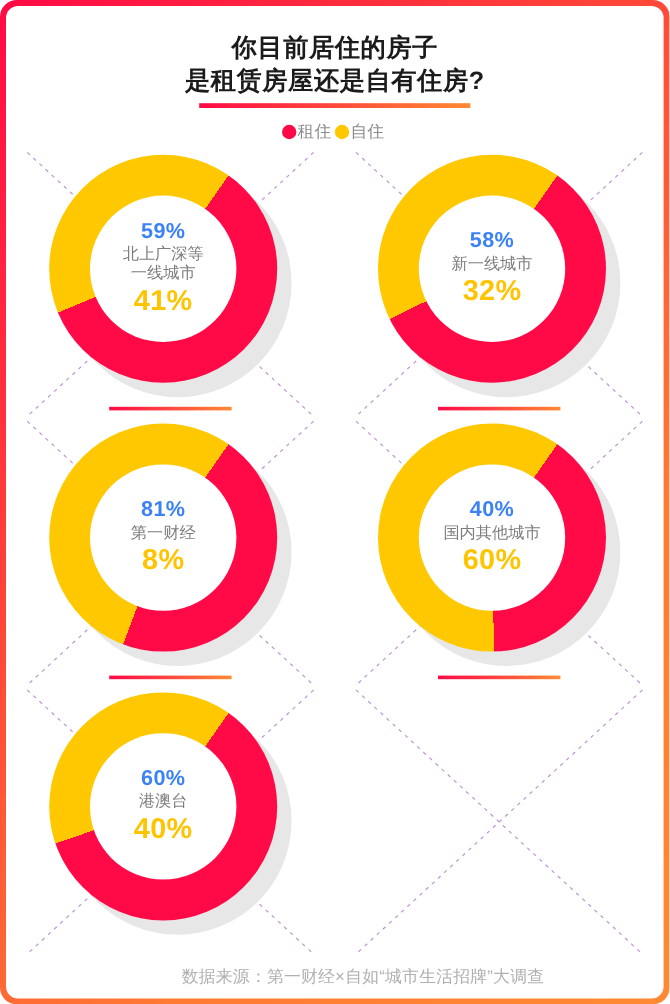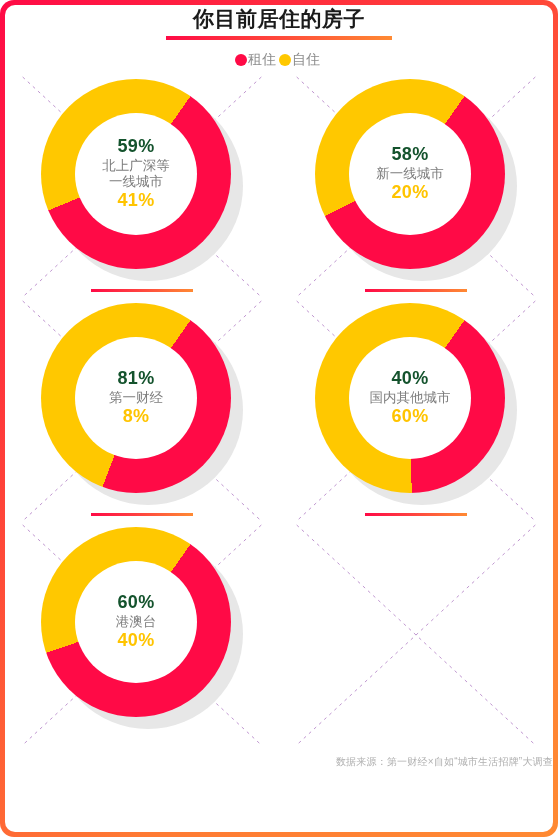--- a/index.html
+++ b/index.html
@@ -24,21 +24,21 @@
   #canvas {
     position: relative;
     width: 100%;
     height: 100%;
     background: #ffffff;
     border-radius: 10px;
     overflow: hidden;
   }
 
   
-  #header { position: relative; text-align: center; }
+  #header { position: relative; padding-top: 22px; text-align: center; }
   .title-line {
     font-size: 21px;
     font-weight: bold;
     color: #1b1b1b;
     line-height: 1.30;
     letter-spacing: 0.5px;
   }
   #title-underline {
     width: 226px;
     height: 4px;
@@ -124,25 +124,25 @@
     display: flex;
     flex-direction: column;
     align-items: center;
     justify-content: center;
     text-align: center;
     line-height: 1.22;
   }
   .pct-rent {
     font-size: 18px;
     font-weight: bold;
-    color: #14532d;
+    color: #3b82f6;
     letter-spacing: 0.3px;
   }
   .pct-own {
-    font-size: 18px;
+    font-size: 24px;
     font-weight: bold;
     color: #FFC400;
     letter-spacing: 0.3px;
   }
   .region-label {
     font-size: 13.5px;
     color: #7d7d7d;
     line-height: 1.18;
     white-space: pre-line;
   }
@@ -151,36 +151,37 @@
   .cell-divider {
     width: 102px;
     height: 3px;
     margin-top: 8px;
     background: linear-gradient(90deg, #FF0A46 0%, #FF4040 45%, #FF8A33 100%);
   }
   .cell.no-divider .cell-divider { visibility: hidden; }
 
   
   #footer {
-    text-align: right;
-    font-size: 10px;
+    text-align: center;
+    font-size: 14px;
     color: #b0b0b0;
     margin-top: 8px;
     letter-spacing: 0.2px;
     padding-left: 47px;
   }
 </style>
 </head>
 <body>
 
 <div id="frame">
   <div id="canvas">
 
     <div id="header">
       <div class="title-line">你目前居住的房子</div>
+      <div class="title-line">是租赁房屋还是自有住房?</div>
       <div id="title-underline"></div>
     </div>
 
     <div id="legend">
       <div class="legend-item">
         <span class="legend-dot rent"></span>
         <span class="legend-label">租住</span>
       </div>
       <div class="legend-item">
         <span class="legend-dot own"></span>
@@ -214,21 +215,21 @@
               <line x1="18" y1="2" x2="261" y2="222" stroke="#8B3FA8" stroke-width="1" stroke-dasharray="3 4" opacity="0.55"></line>
               <line x1="261" y1="2" x2="18" y2="222" stroke="#8B3FA8" stroke-width="1" stroke-dasharray="3 4" opacity="0.55"></line>
             </svg>
           </div>
           <div class="donut-wrap">
             <div class="donut-shadow"></div>
             <div class="donut-ring" style="background: conic-gradient(from 35deg, rgb(255, 10, 70) 0deg, rgb(255, 10, 70) 208.8deg, rgb(255, 200, 0) 208.8deg, rgb(255, 200, 0) 360deg);"></div>
             <div class="donut-hole">
               <div class="pct-rent">58%</div>
               <div class="region-label">新一线城市</div>
-              <div class="pct-own">20%</div>
+              <div class="pct-own">32%</div>
             </div>
           </div>
           <div class="cell-divider"></div>
         </div>
         <div class="cell">
           <div class="xlines">
             <svg viewBox="0 0 279 224" preserveAspectRatio="none">
               <line x1="18" y1="2" x2="261" y2="222" stroke="#8B3FA8" stroke-width="1" stroke-dasharray="3 4" opacity="0.55"></line>
               <line x1="261" y1="2" x2="18" y2="222" stroke="#8B3FA8" stroke-width="1" stroke-dasharray="3 4" opacity="0.55"></line>
             </svg>

